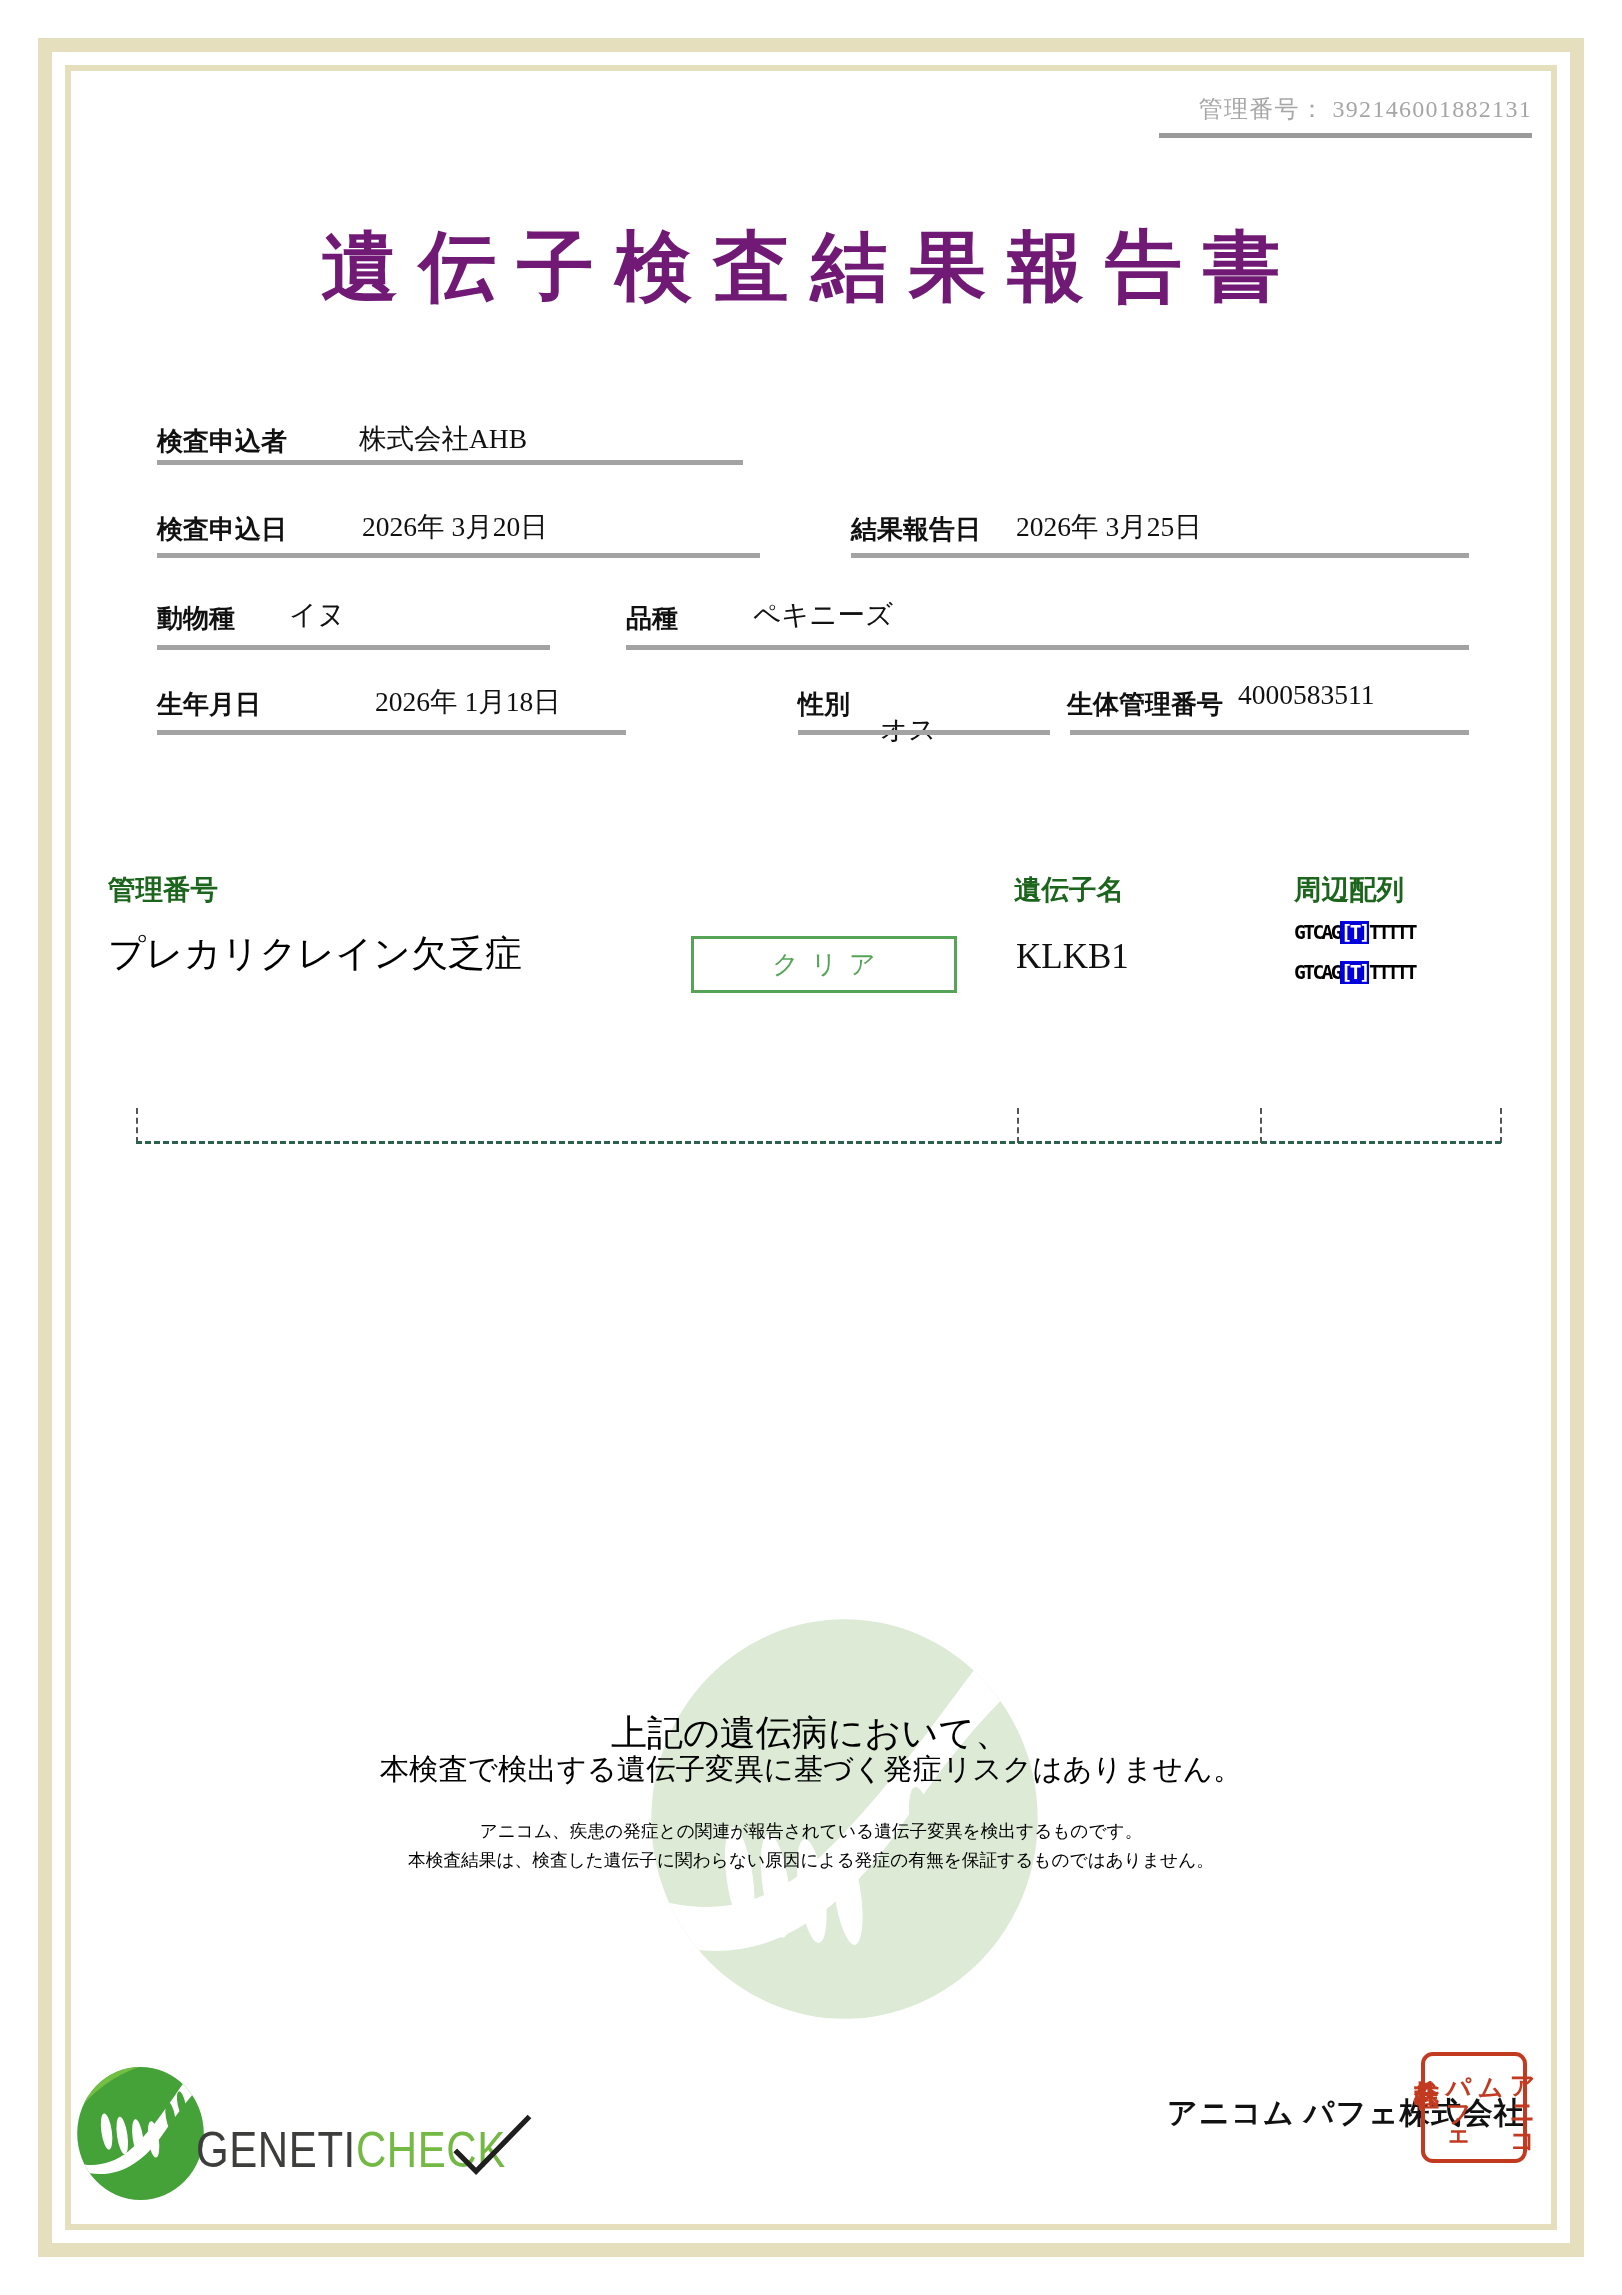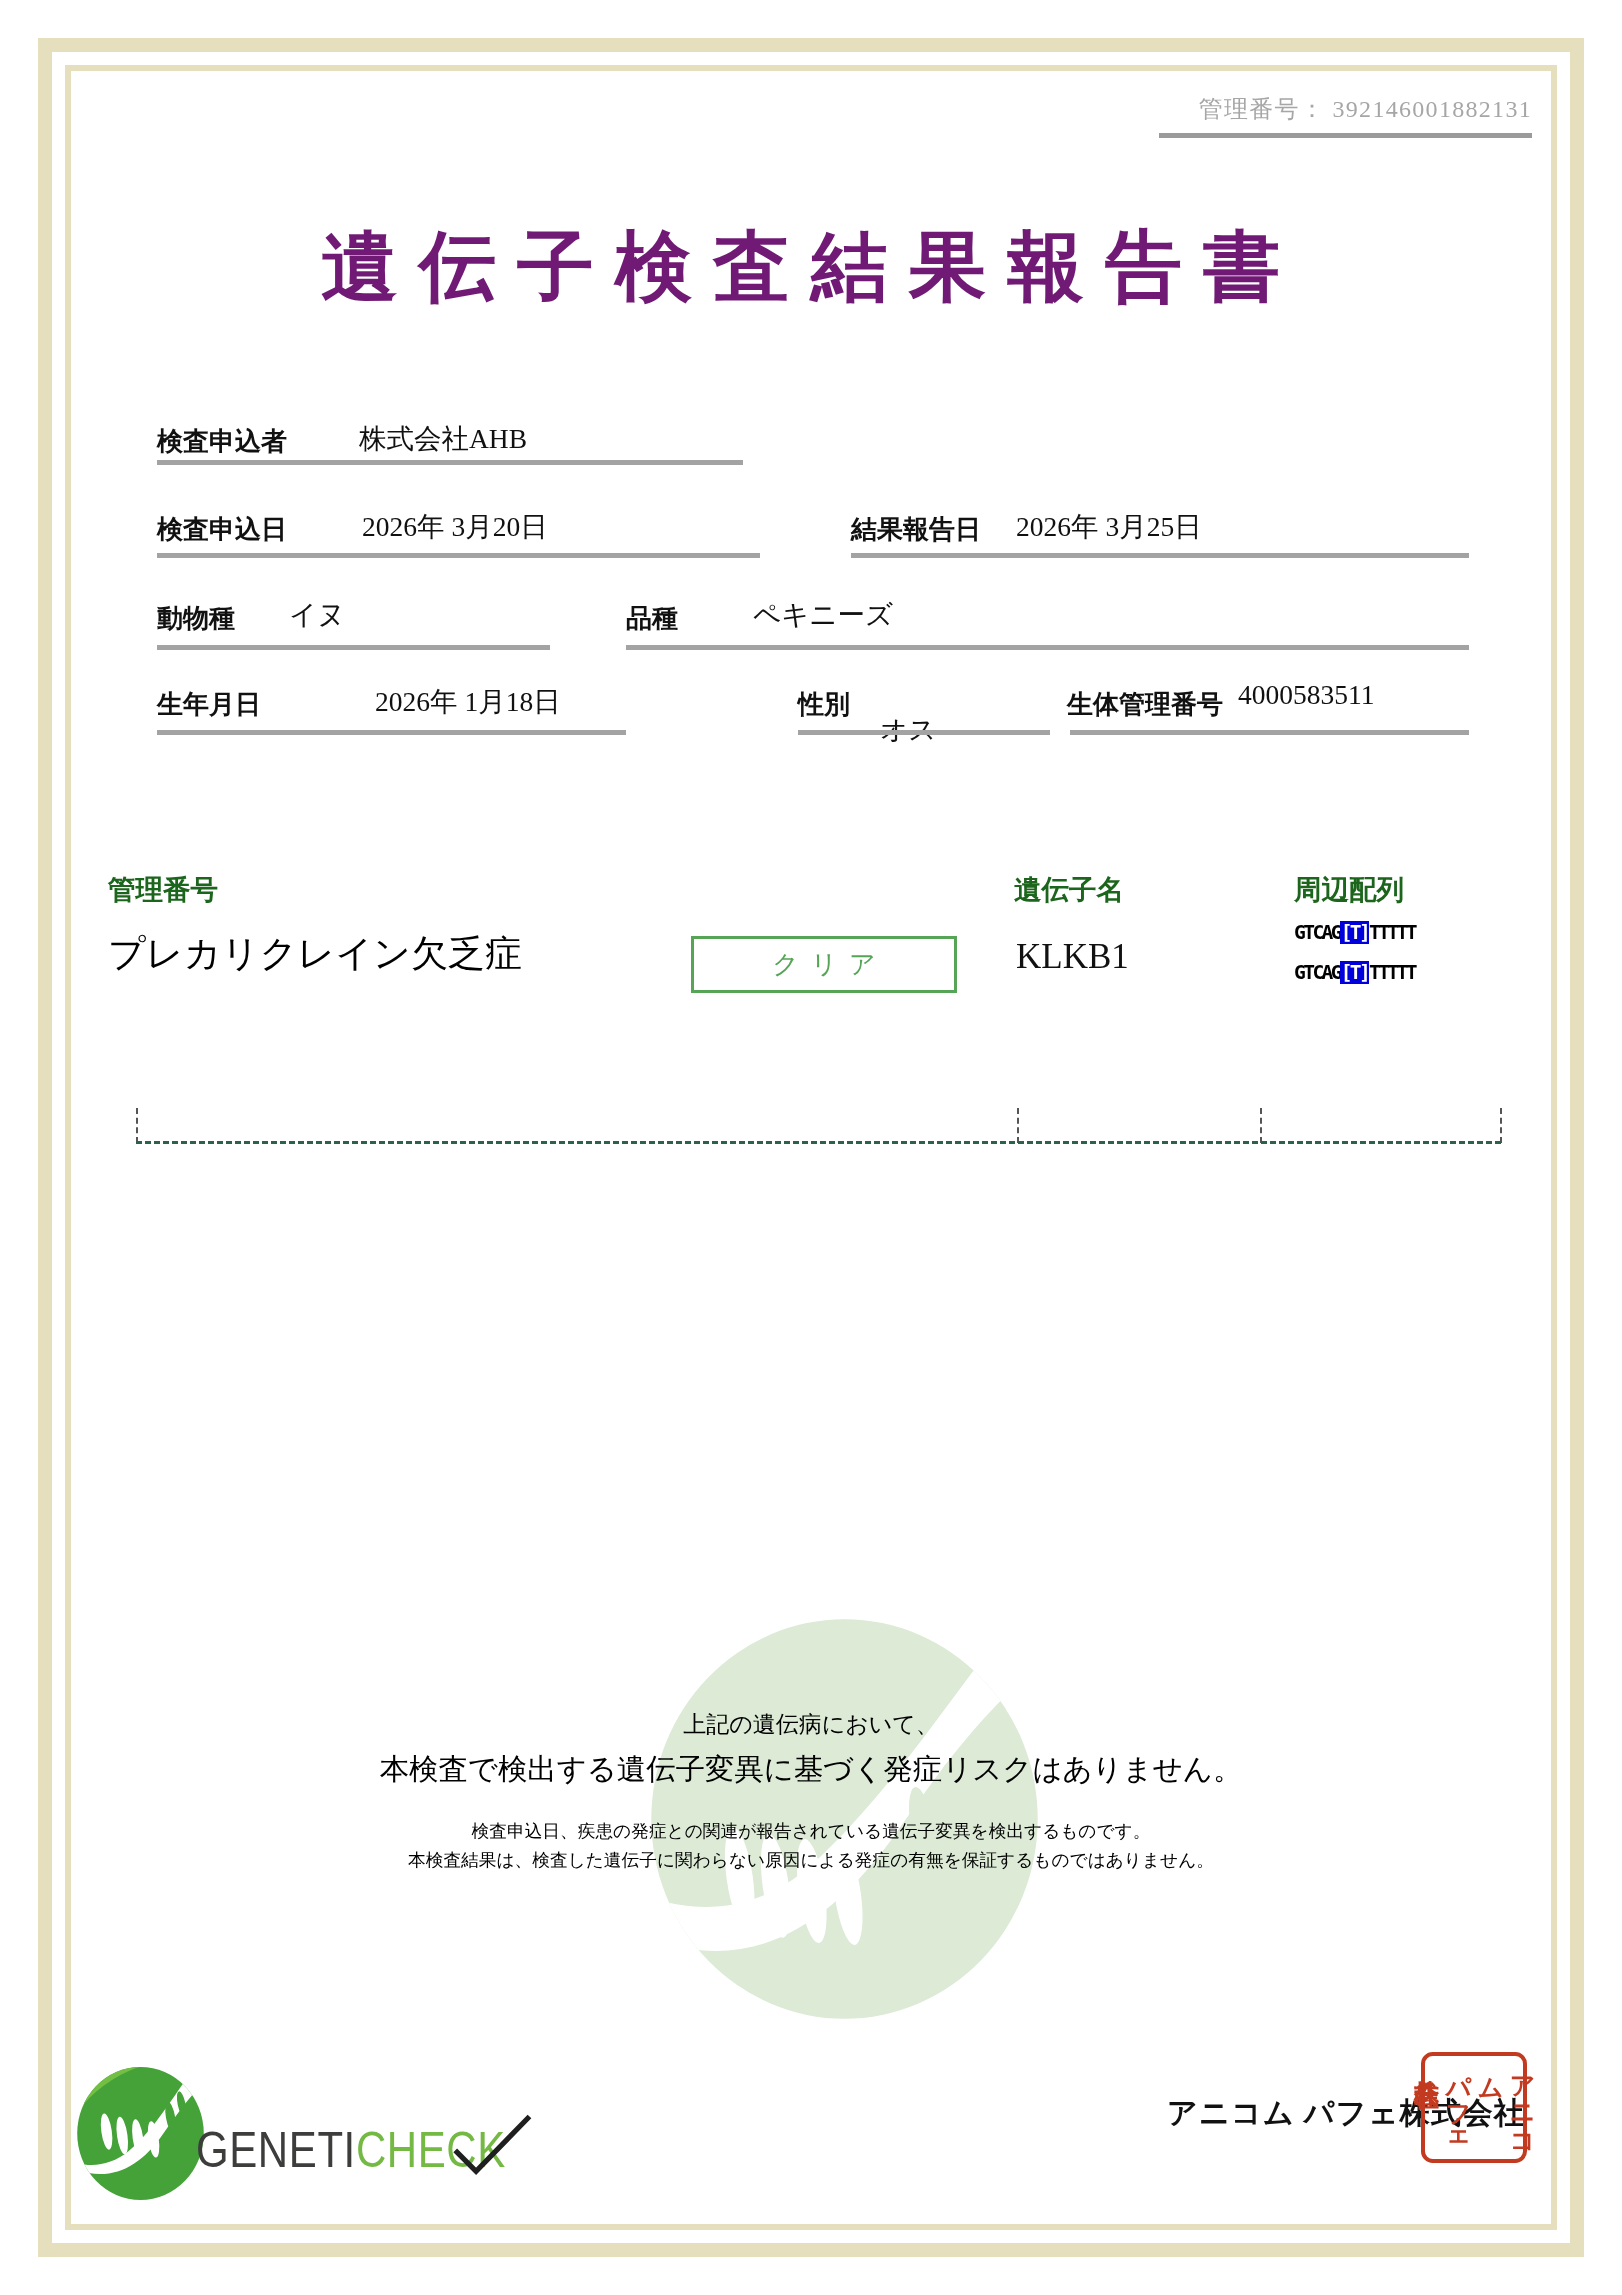--- a/index.html
+++ b/index.html
@@ -35,21 +35,21 @@
   .desc{margin:0;font-size:21.6px;font-weight:bold;line-height:1.42;color:#000;}
   .risk{margin:1.3px 0 0 0;font-size:22px;font-weight:bold;color:#0b7c0b;line-height:1.35;}
   
   .dash-v{position:absolute;top:1108px;height:35px;width:0;border-left:2px dashed #555555;}
   .dash-h{position:absolute;top:1141px;left:136px;width:1365px;height:0;border-top:3.3px dashed #2c614b;}
   
   .watermark{position:absolute;left:648px;top:1616px;width:393px;height:406px;z-index:0;}
   
   .sum{position:absolute;left:0;width:100%;text-align:center;z-index:2;
        font-family:"Liberation Sans","DejaVu Sans",sans-serif;color:#000;}
-  .sum1{top:1709px;font-size:23px;}
+  .sum1{top:1709px;font-size:36px;}
   .sum2{top:1750px;font-size:29.4px;}
   .note1{top:1819px;font-size:17.7px;}
   .note2{top:1848px;font-size:17.7px;}
   
   .logo-mark{position:absolute;left:75px;top:2065px;width:131px;height:137px;}
   .logo-text{position:absolute;left:196px;top:2121px;font-family:"Liberation Sans","DejaVu Sans",sans-serif;
              font-size:50px;font-weight:400;letter-spacing:0.7px;white-space:nowrap;
              transform:scaleX(0.84);transform-origin:left center;}
   .logo-text .dark{color:#3d3d3c;}
   .logo-text .green{color:#74b944;}
@@ -148,21 +148,21 @@
       <ellipse cx="195" cy="412" rx="20" ry="80" fill="#ffffff" transform="rotate(-8 195 412)"></ellipse>
       <ellipse cx="250" cy="420" rx="20" ry="80" fill="#ffffff" transform="rotate(-8 250 420)"></ellipse>
       <ellipse cx="305" cy="425" rx="20" ry="78" fill="#ffffff" transform="rotate(-8 305 425)"></ellipse>
       <ellipse cx="420" cy="330" rx="18" ry="70" fill="#dcead6" transform="rotate(-10 420 330)"></ellipse>
       <ellipse cx="470" cy="290" rx="17" ry="66" fill="#dcead6" transform="rotate(-12 470 290)"></ellipse>
     </g>
   </svg>
 
   <div class="sum sum1">上記の遺伝病において、</div>
   <div class="sum sum2">本検査で検出する遺伝子変異に基づく発症リスクはありません。</div>
-  <div class="sum note1">検査申込日、疾患の発症との関連が報告されている遺伝子変異を検出するものです。</div>
+  <div class="sum note1">アニコム、疾患の発症との関連が報告されている遺伝子変異を検出するものです。</div>
   <div class="sum note2">本検査結果は、検査した遺伝子に関わらない原因による発症の有無を保証するものではありません。</div>
 
   <svg class="logo-mark" viewBox="0 0 200 210">
     <defs>
         <clipPath id="lgclip">
           <ellipse cx="100" cy="105" rx="97" ry="102"></ellipse>
         </clipPath>
       </defs>
     <ellipse cx="100" cy="105" rx="97" ry="102" fill="#44a238"></ellipse>
     <g clip-path="url(#lgclip)">

